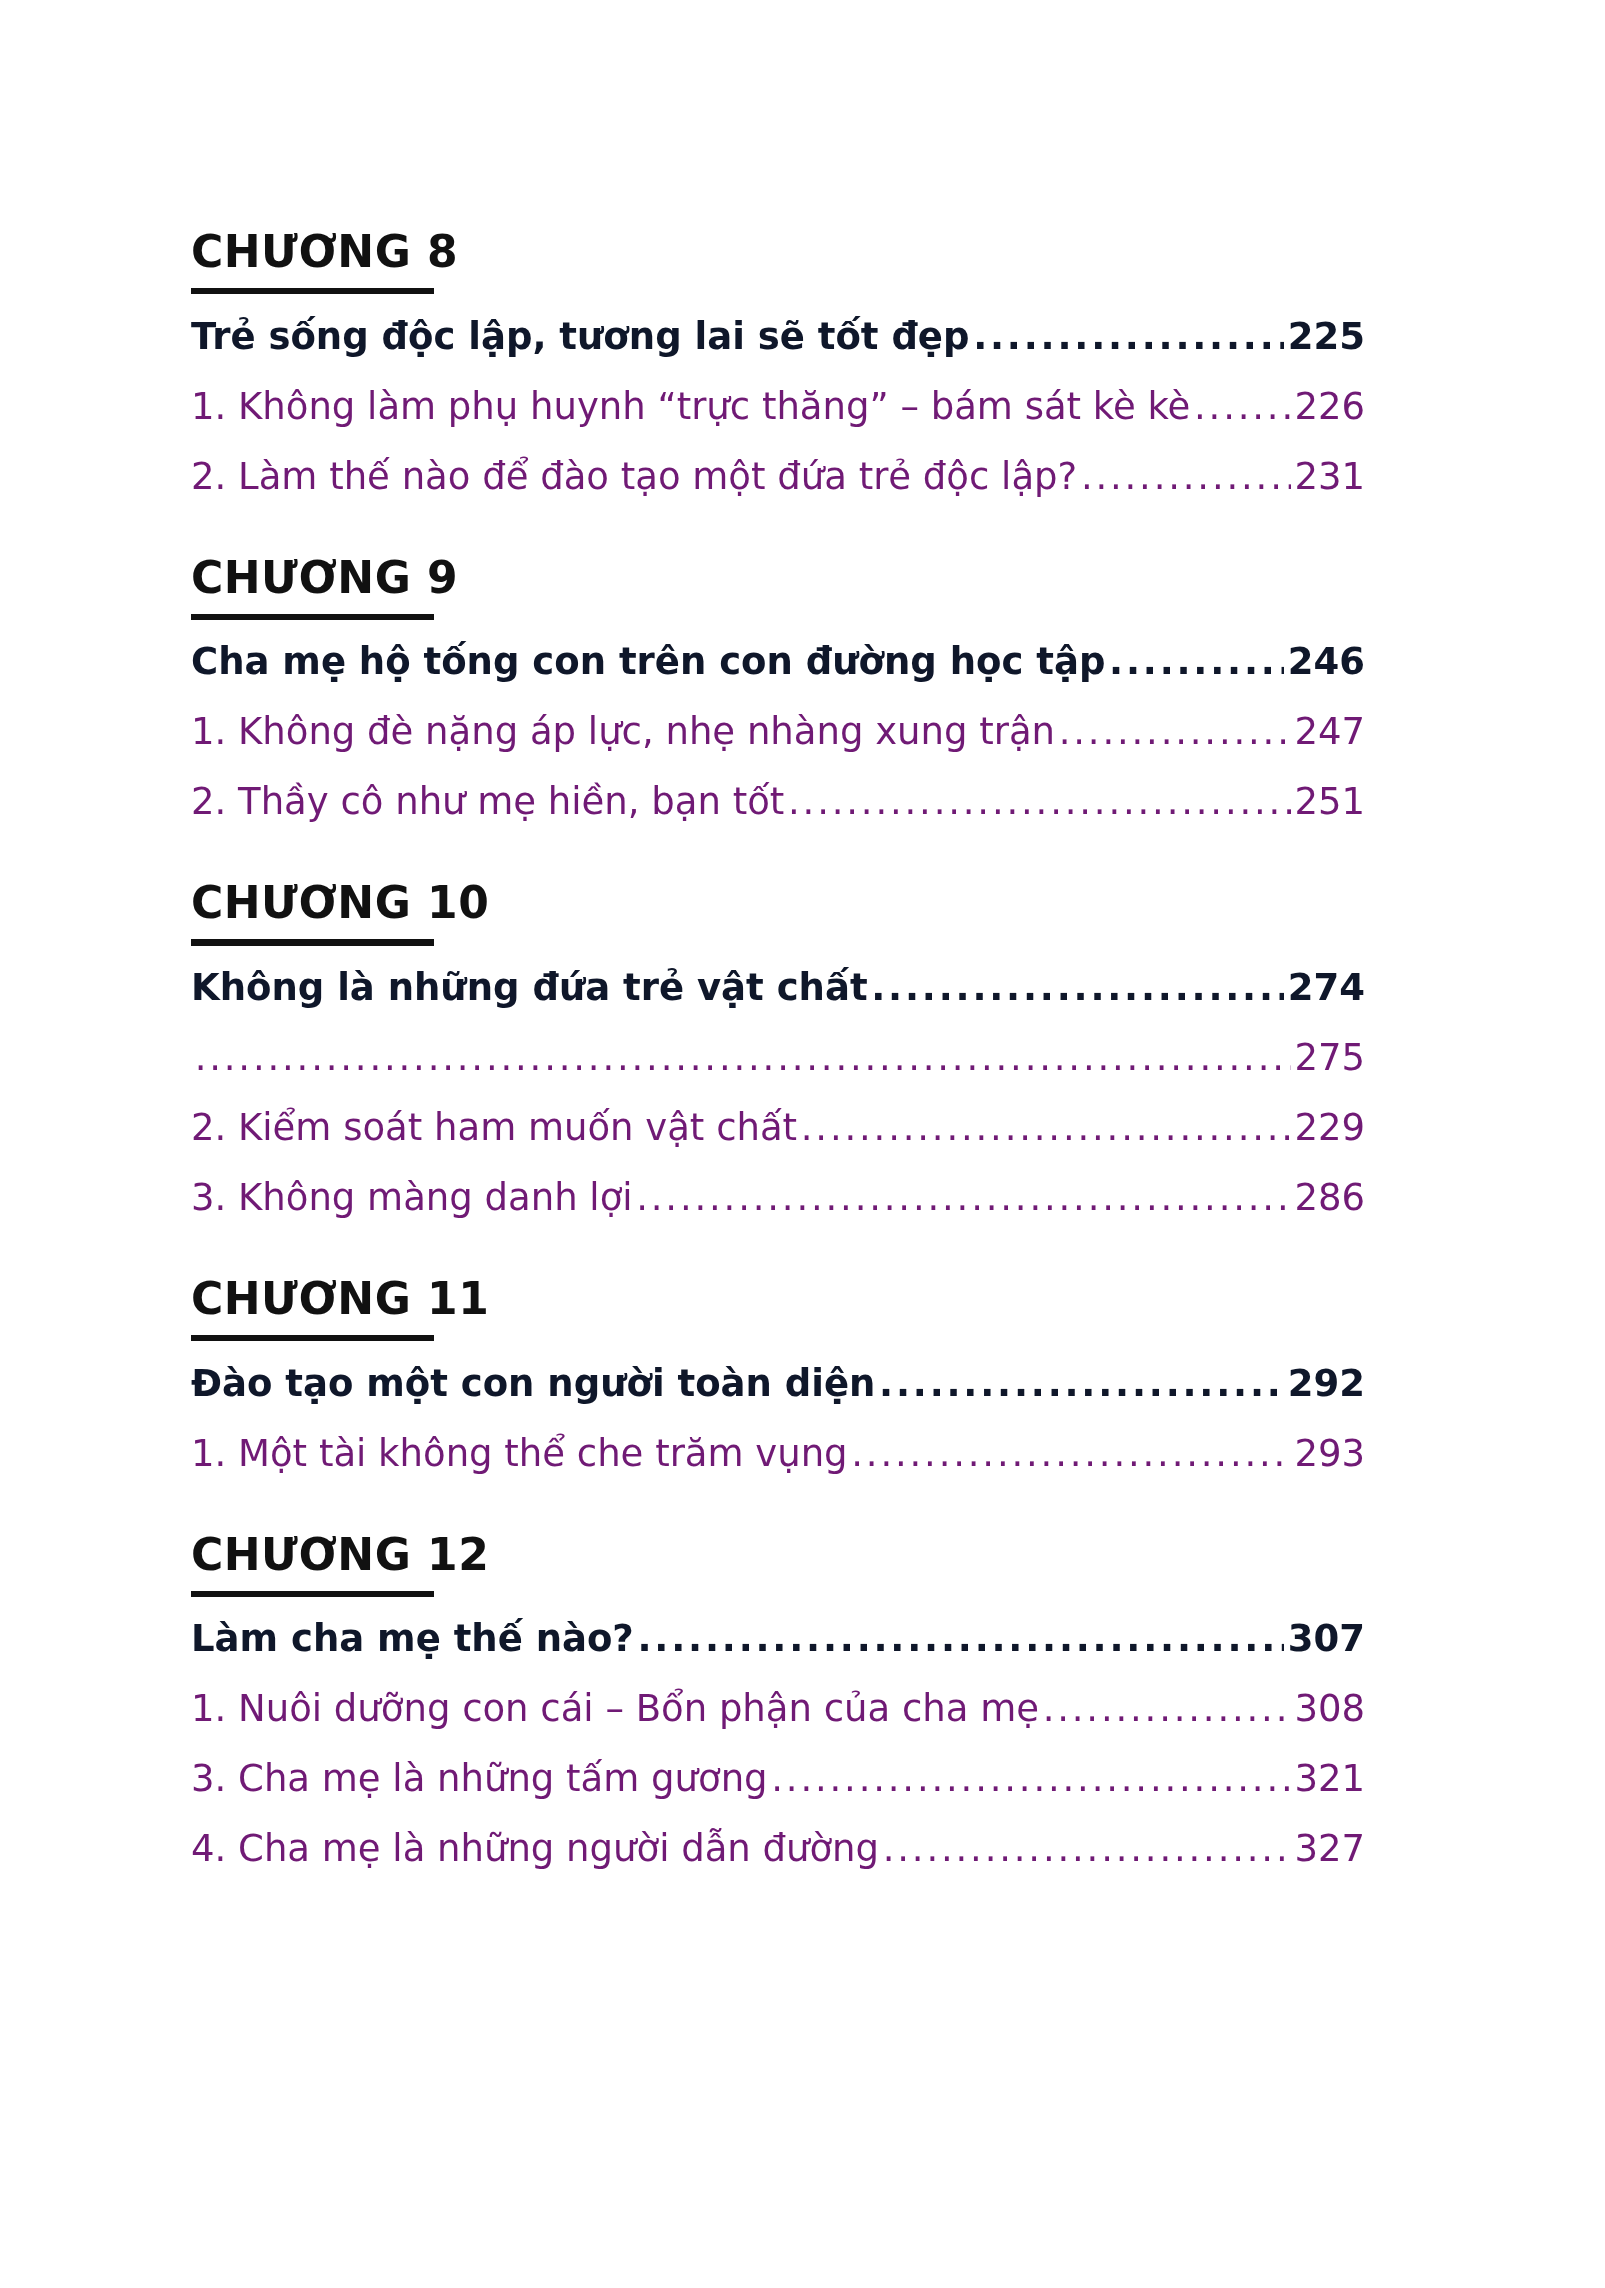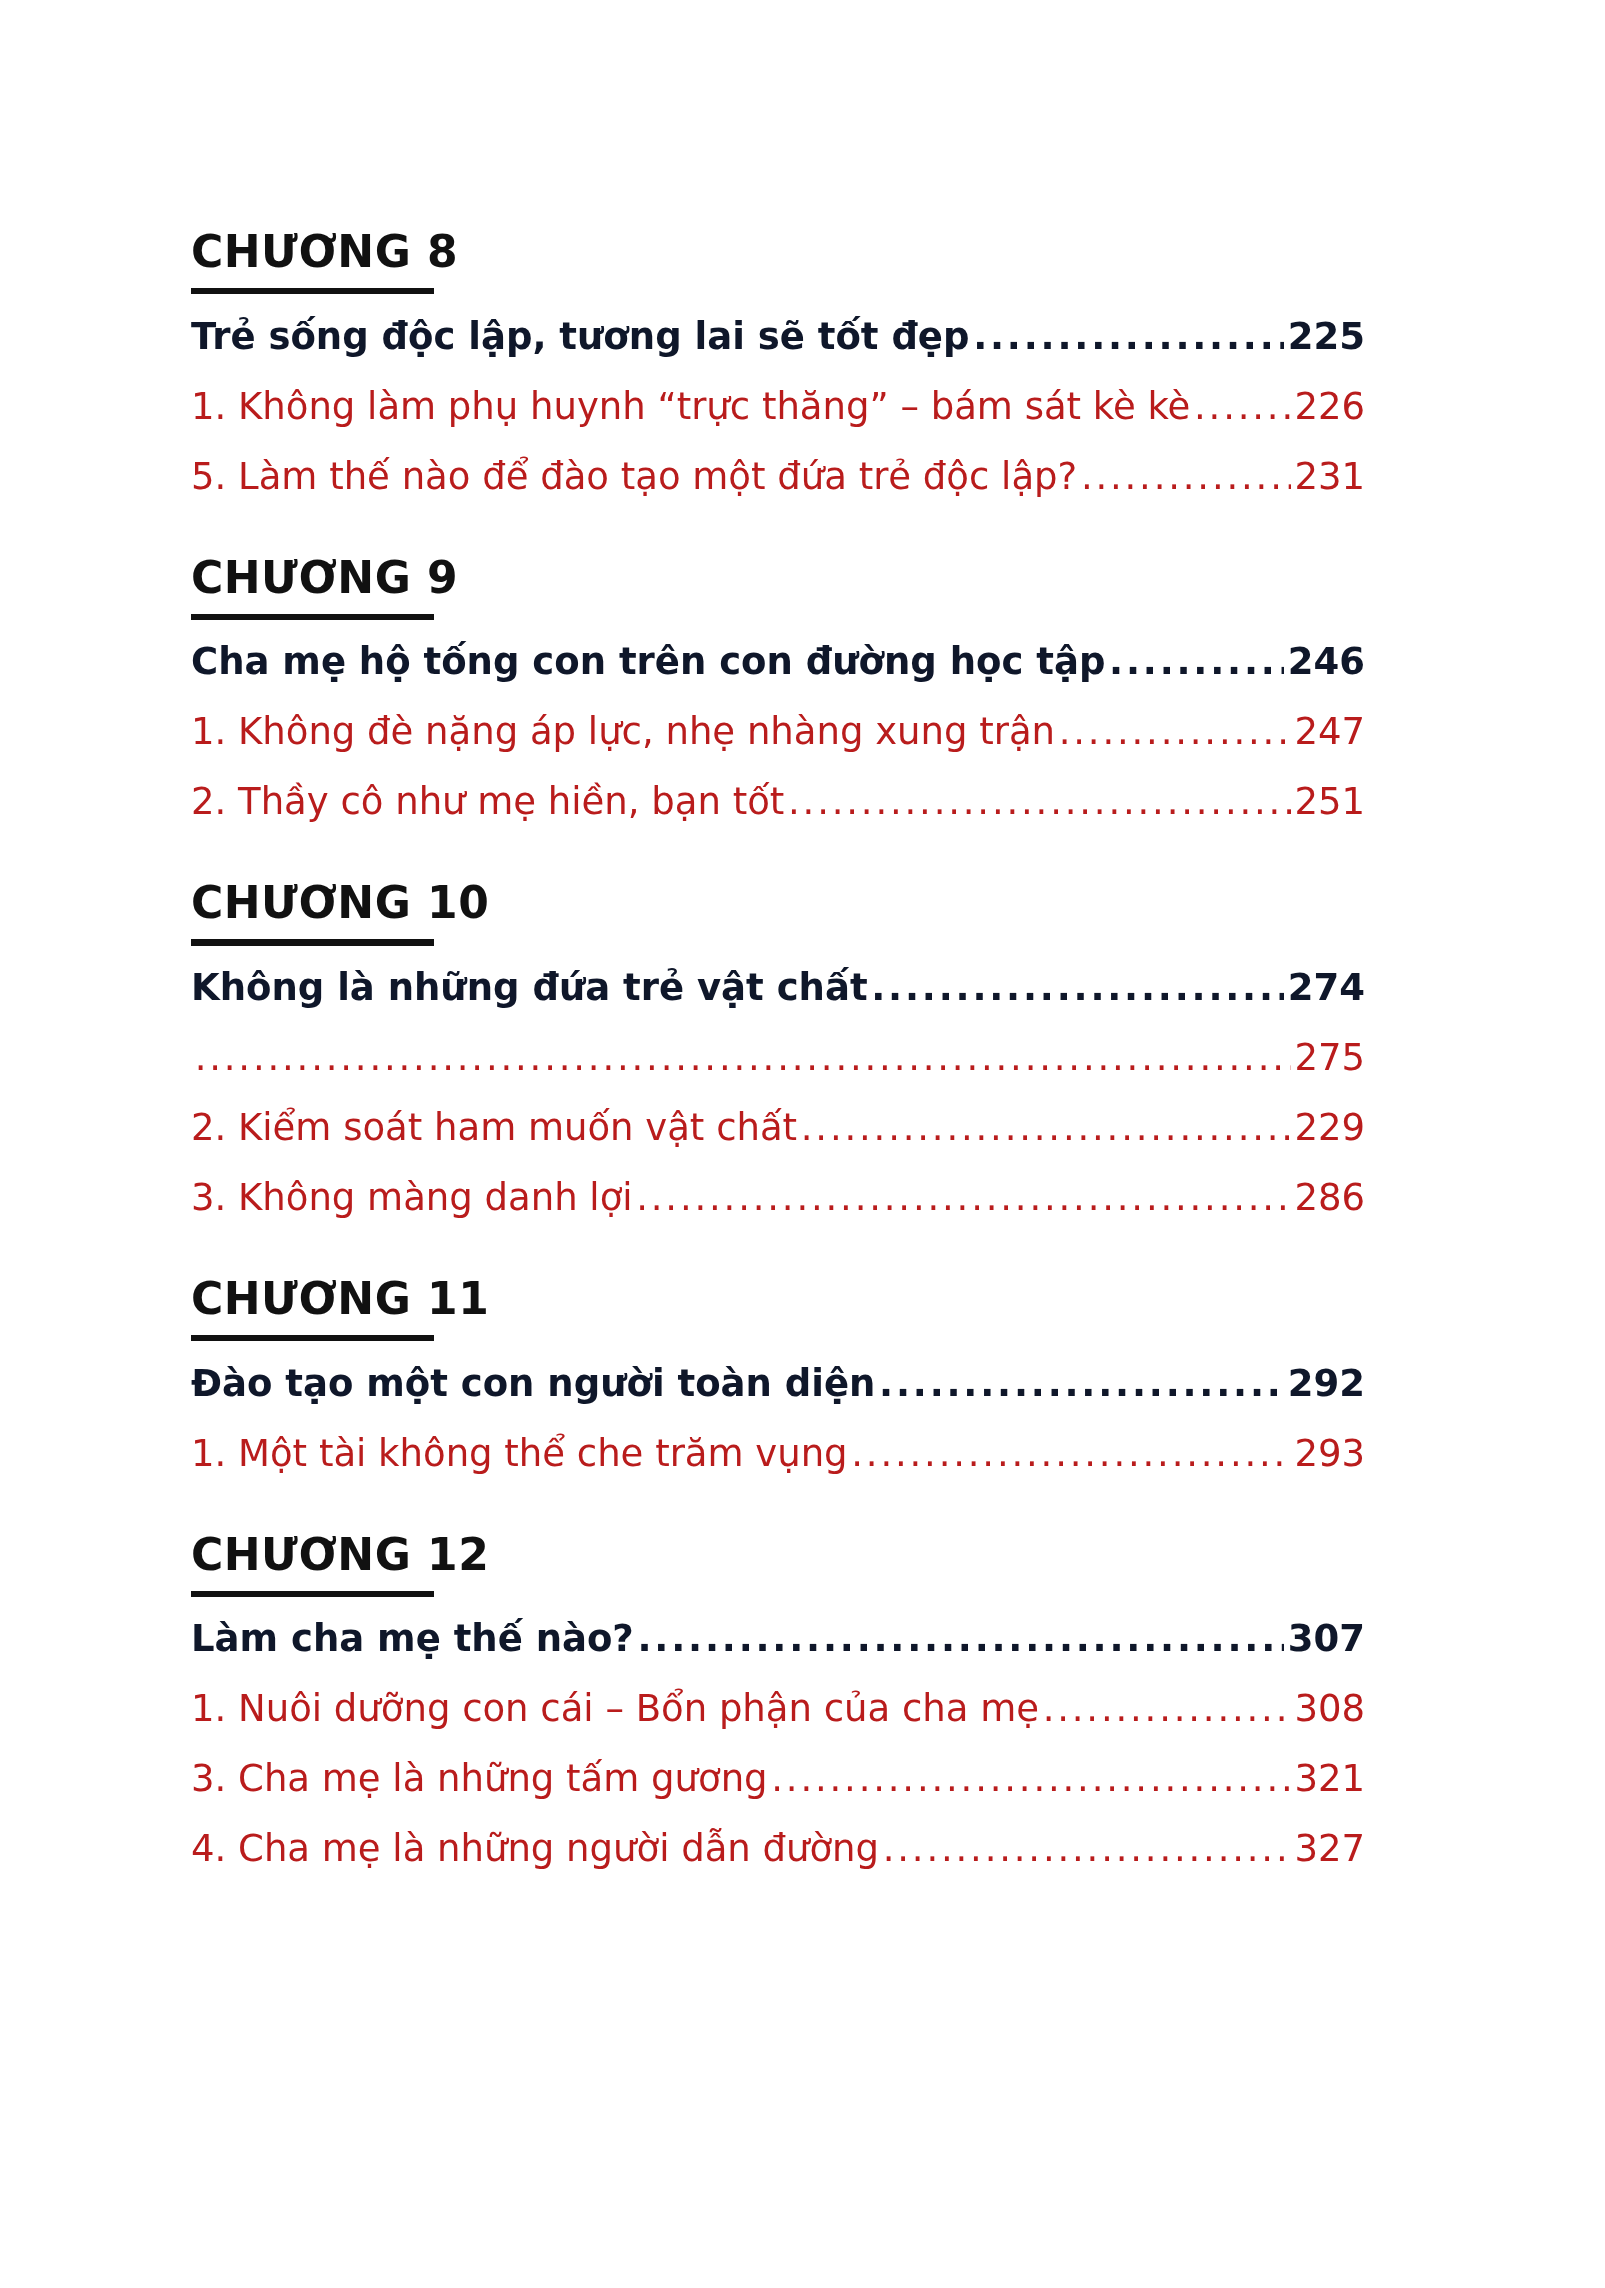--- a/index.html
+++ b/index.html
@@ -30,21 +30,21 @@
     height: 6.4px;
     background: #111111;
     margin-top: 12px;
   }
   .toc-row {
     display: flex;
     align-items: baseline;
     font-size: 37px;
     line-height: 44px;
     padding: 13px 0;
-    color: #b91c1c;
+    color: #701a75;
   }
   .toc-row.title-row {
     font-weight: 700;
     margin-top: 7.3px;
     color: #0f172a;
   }
   .toc-text { white-space: nowrap; }
   .leader {
     flex: 1;
     overflow: hidden;
@@ -75,21 +75,21 @@
       <span class="page-num">225</span>
     </div>
     <div>
   <div class="toc-row">
     <span class="toc-text">1. Không làm phụ huynh “trực thăng” – bám sát kè kè</span>
     <span class="leader"></span>
     <span class="page-num">226</span>
   </div>
 
   <div class="toc-row">
-    <span class="toc-text">5. Làm thế nào để đào tạo một đứa trẻ độc lập?</span>
+    <span class="toc-text">2. Làm thế nào để đào tạo một đứa trẻ độc lập?</span>
     <span class="leader"></span>
     <span class="page-num">231</span>
   </div>
 </div>
   </section>
 
   <section class="chapter">
     <div class="chapter-heading">CHƯƠNG 9</div>
     <div class="heading-underline"></div>
     <div class="toc-row title-row">

